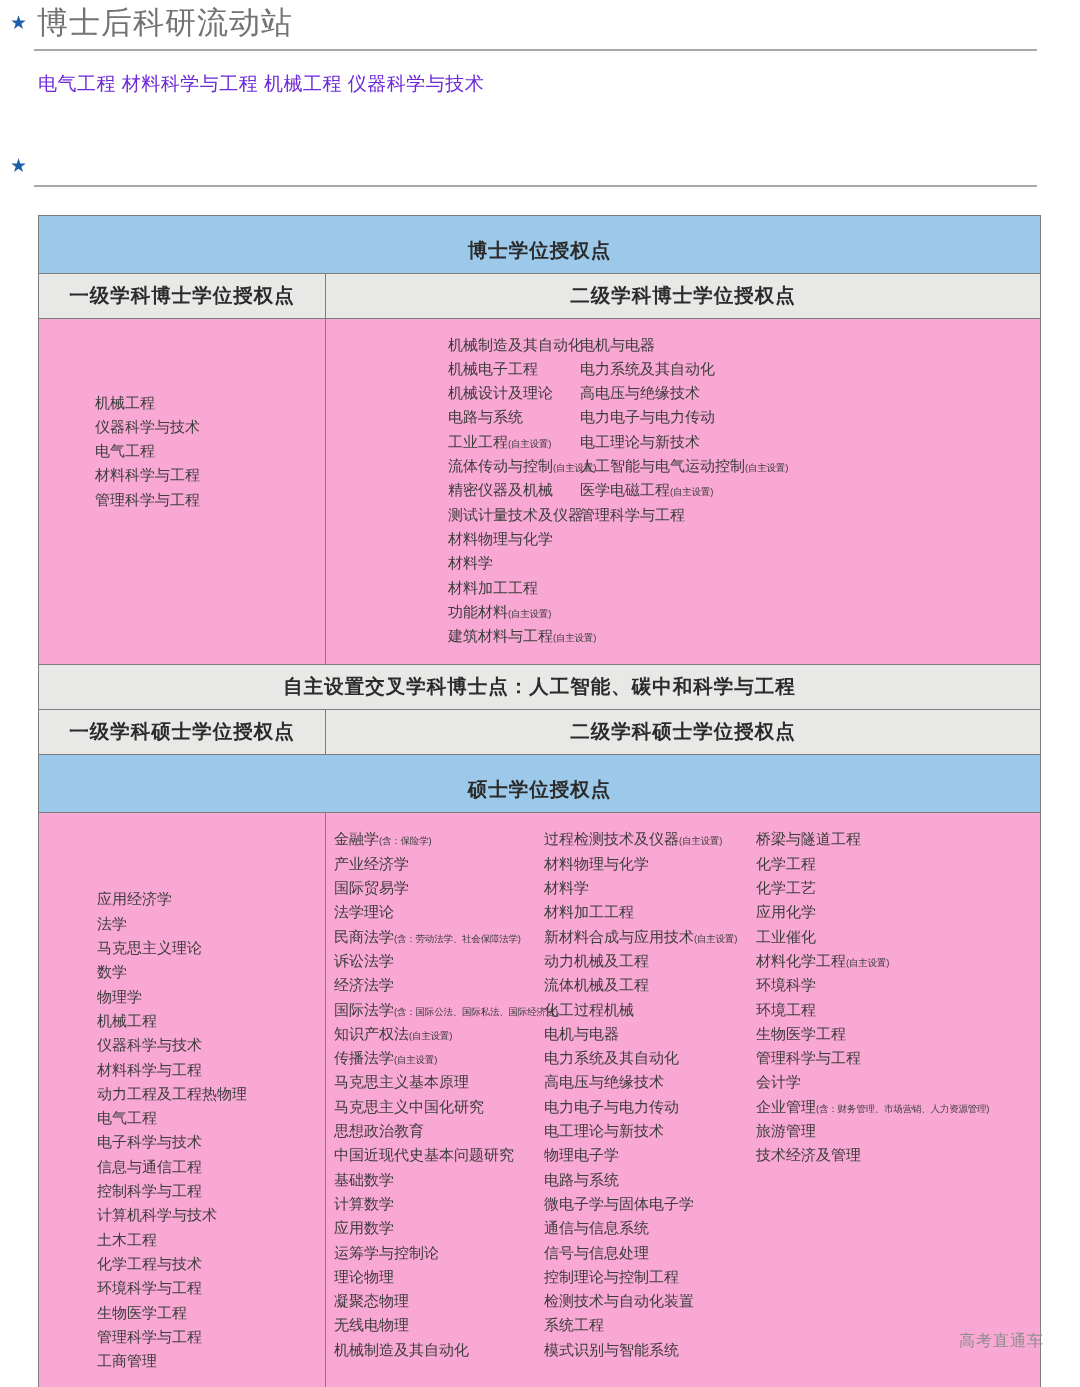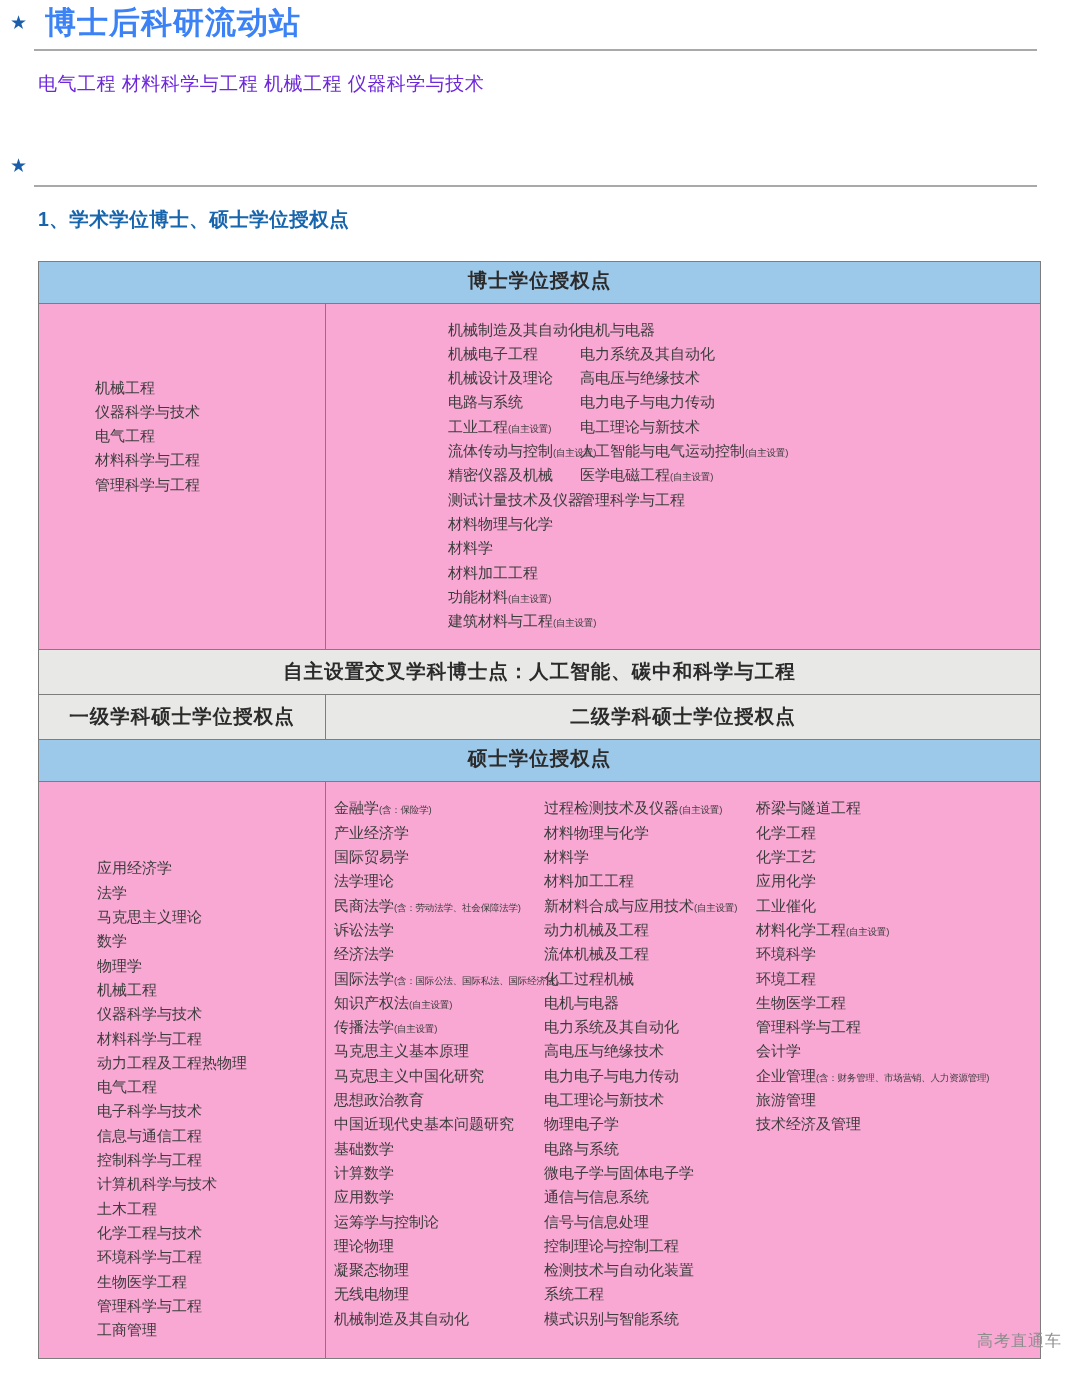--- a/index.html
+++ b/index.html
@@ -23,26 +23,25 @@
     padding-left: 10px;
   }
   .star-icon {
     color: #1b5faa;
     font-size: 19px;
     line-height: 1;
     position: relative;
     top: -1px;
   }
   .section-title {
-    color: #3b82f6;
+    color: #737373;
     font-size: 31px;
-    font-weight: bold;
+    font-weight: normal;
     letter-spacing: 1px;
     line-height: 1.1;
-    margin-left: 8px;
   }
   .rule {
     height: 2px;
     background: #a9a9a9;
     margin: 9px 0 0 34px;
     width: 1003px;
   }
 
   .plain-list {
     font-size: 19px;
@@ -71,21 +70,21 @@
   .degree-table td {
     border: 1px solid #7d7d7d;
     vertical-align: top;
   }
   .band-blue {
     background: #9cc9ea;
     text-align: center;
     font-size: 19.5px;
     font-weight: bold;
     color: #2b2b2b;
-    padding: 5px 0 9px;
+    padding: 21px 0 9px;
     letter-spacing: 1px;
   }
   .band-gray {
     background: #e8e8e6;
     text-align: center;
     font-size: 19.5px;
     font-weight: bold;
     color: #2b2b2b;
     padding: 8px 0 9px;
     letter-spacing: 1px;
@@ -116,21 +115,21 @@
 
   
   .mas-left { padding-left: 58px; padding-top: 60px; }
   .mas-sub-a { width: 218px; padding-left: 8px; }
   .mas-sub-b { width: 212px; }
   .mas-sub-c { }
 
   
   .watermark {
     position: absolute;
-    right: 18px;
+    right: 36px;
     font-size: 16px;
     color: #8d8d8d;
     letter-spacing: 1px;
   }
 </style>
 </head>
 <body>
 
 <div class="page">
 
@@ -142,30 +141,33 @@
     <div class="rule"></div>
     <div class="plain-list" style="margin-top:19px;">电气工程  材料科学与工程  机械工程  仪器科学与技术</div>
   </div>
 
   <div style="padding-top:58px;">
     <div class="section-head">
       <span class="star-icon">★</span>
     </div>
     <div class="rule"></div>
 
-    <div class="sub-head" style="margin-top:19px;">1、学术学位博士、硕士学位授权点</div>
 
     <table class="degree-table" style="margin-top:28px;">
       <colgroup>
           <col style="width:287px;">
           <col>
         </colgroup>
       <tbody>
         <tr>
           <td class="band-blue" colspan="2">博士学位授权点</td>
+        </tr>
+        <tr>
+          <td class="band-gray">一级学科博士学位授权点</td>
+          <td class="band-gray">二级学科博士学位授权点</td>
         </tr>
         <tr>
           <td class="body-cell">
             <div class="disc-col doc-left">
                 <span class="it">机械工程</span>
                 <span class="it">仪器科学与技术</span>
                 <span class="it">电气工程</span>
                 <span class="it">材料科学与工程</span>
                 <span class="it">管理科学与工程</span>
               </div>

